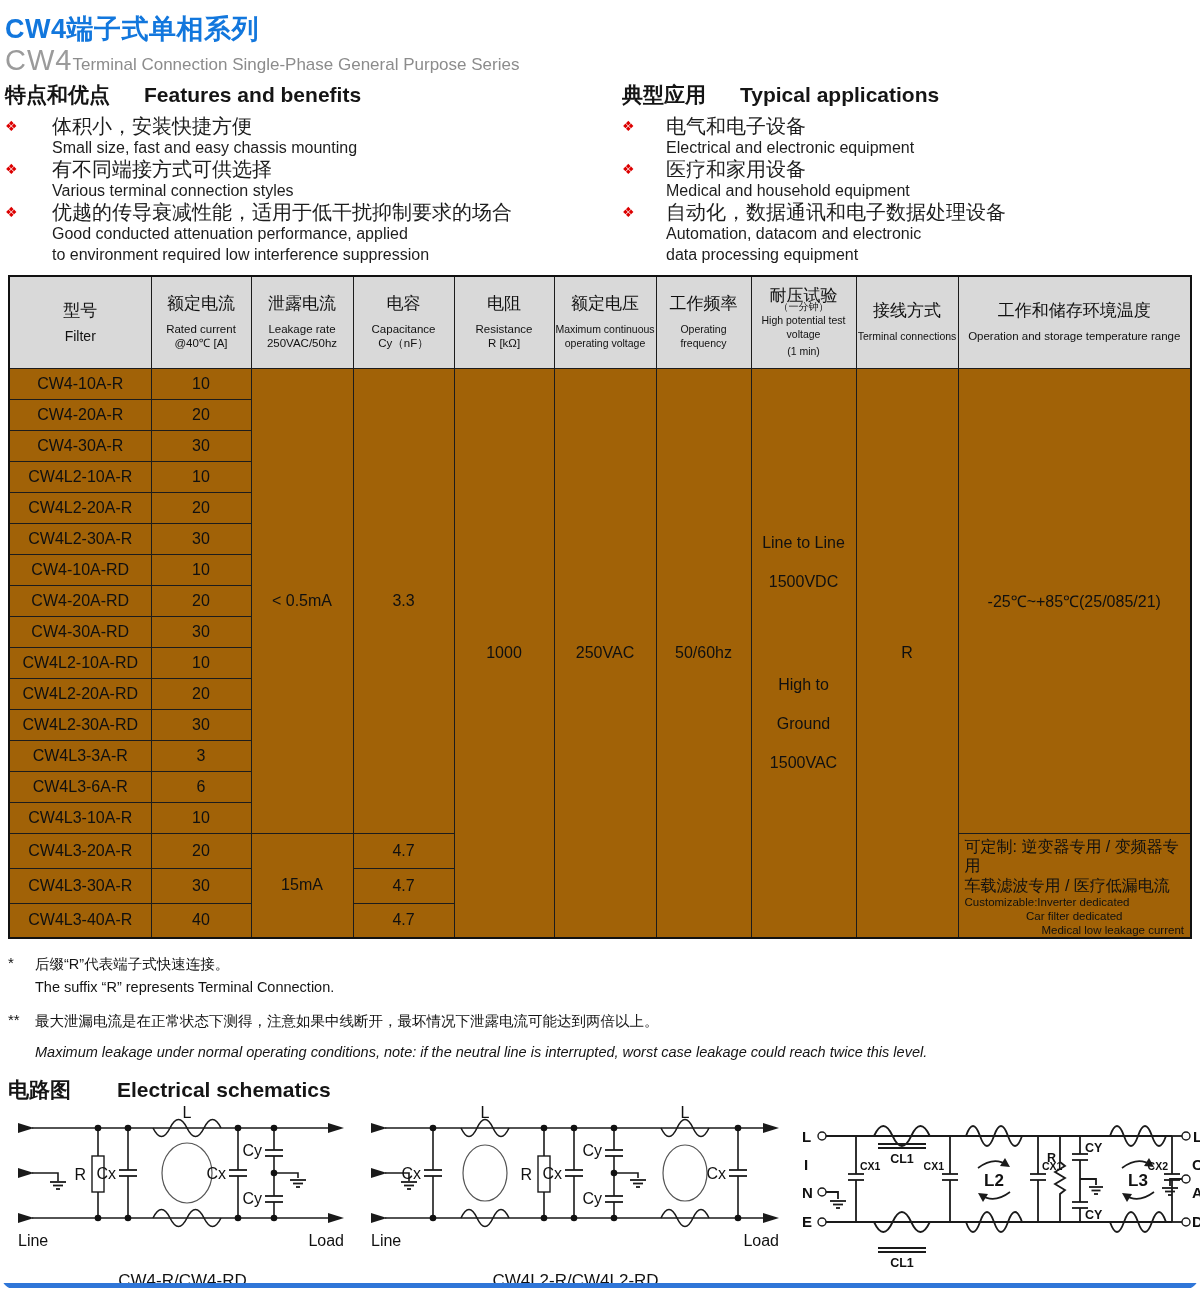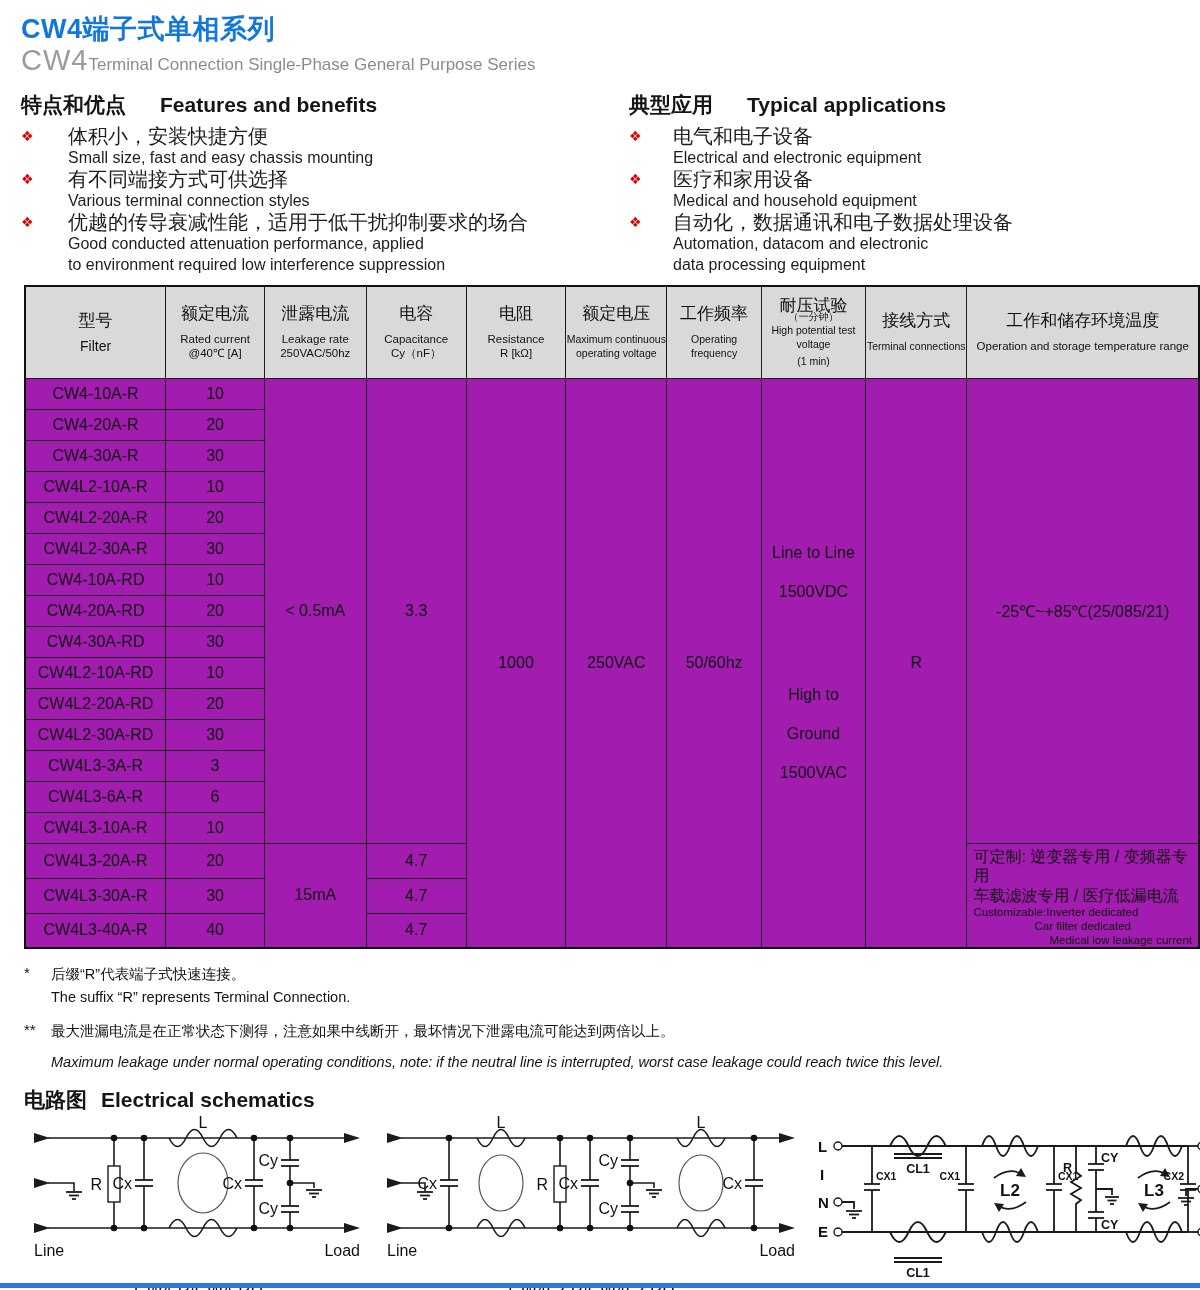--- a/index.html
+++ b/index.html
@@ -1,68 +1,68 @@
 <!DOCTYPE html>
 <html><head>
 <meta charset="utf-8">
 <style>
   * { margin:0; padding:0; box-sizing:border-box; }
   body { font-family:"Liberation Sans", sans-serif; background:#fff; }
-  .page { position:relative; width:1200px; height:1290px; background:#fff; overflow:hidden; padding:14px 0 0 16px; }
+  .page { position:relative; width:1200px; height:1290px; background:#fff; overflow:hidden; padding:14px 0 0 0;border-radius:17px; }
 
   
   .hdr { padding-left:5px; }
   .title-cn { color:#1277dd; font-size:27px; font-weight:bold; letter-spacing:.5px; line-height:30px; }
   .subtitle-row { display:flex; align-items:baseline; margin-top:1px; }
   .brand { font-size:29px; color:#9b9b9b; font-weight:400; letter-spacing:1px; line-height:30px; }
   .subtitle { font-size:17px; color:#8c8c8c; }
 
   
-  .cols { display:flex; margin-top:16px; }
+  .cols { display:flex; margin-top:6px;gap:9px; }
   .col-left { width:613px; padding-left:5px; }
   .col-right { flex:1; }
   .sec-head { display:flex; align-items:baseline; font-size:21px; font-weight:600; color:#151515; margin-bottom:6px; }
   .sec-head .en { margin-left:34px; }
   .b-item { display:flex; }
   .b-mark { color:#dd0000; font-size:14px; width:47px; padding-top:3px; flex:none; }
   .col-right .b-mark { width:44px; }
   .b-text .cn { font-size:20px; color:#1d1d1d; line-height:22px; }
   .b-text .en { font-size:16px; color:#1d1d1d; line-height:21px; white-space:pre-line; }
 
   
   table.spec { border-collapse:collapse; table-layout:fixed; margin:10px 0 0 8px; border:2px solid #111; }
   .spec th, .spec td { border:1px solid #1c1c1c; text-align:center; vertical-align:middle; padding:0; overflow:hidden; }
   .spec thead th { background:#d9d9d9; height:92px; font-weight:normal; }
   .h-cn { font-size:17px; color:#111; line-height:20px; margin-bottom:8px; }
   .h-en { font-size:11.5px; color:#111; line-height:14px; }
   .h-sub { font-size:10px; color:#111; line-height:11px; margin:-6px 0 1px; }
   th.sm .h-en { font-size:10.5px; }
   th.filter .h-en { font-size:14px; }
-  .spec tbody td { height:31px; font-size:16px; color:#101010; background:#a21caf; }
+  .spec tbody td { height:31px; font-size:16px; color:#101010; background:#a16207; }
   td.hipot div { line-height:39px; font-size:16px; }
   td.hipot div.gap { margin-top:64px; }
   td.temp { font-size:15.5px; }
   td.custom { text-align:left; vertical-align:top; padding:3px 6px 0 6px; }
   td.custom div { line-height:1.22; }
   .cl0, .cl1 { font-size:16px; }
   .cl2 { font-size:11.5px; }
   .cl3 { font-size:11.5px; text-align:center; }
   .cl4 { font-size:11.5px; text-align:right; }
 
   
   .fnotes { margin:14px 0 0 8px; }
   .fn-row { display:flex; }
   .fn-row + .fn-row { margin-top:11px; }
   .fn-mark { width:27px; font-size:15px; color:#111; padding-top:1px; flex:none; }
   .fn-body div { font-size:14.5px; color:#141414; line-height:23px; }
   .fn-body .spaced { margin-top:8px;font-style:italic; }
 
   
   .sch-head { display:flex; align-items:baseline; font-size:21px; font-weight:600; color:#151515; margin:12px 0 2px 8px; }
-  .sch-head .en { margin-left:14px; }
+  .sch-head .en { margin-left:46px; }
   .sch-row { display:flex; align-items:flex-start; }
   .sch { text-align:center; }
   .sch svg { display:block; }
   .sch-caption { font-size:17px; color:#111; margin-top:10px; }
   .s1 { margin-left:10px; width:345px; }
   .s2 { margin-left:8px; width:425px; }
   .s3 { margin-left:6px; width:412px; }
   svg text { font-family:"Liberation Sans", sans-serif; fill:#111; }
   .wire { stroke:#1a1a1a; stroke-width:1.6; fill:none; }
   .wire3 { stroke:#1a1a1a; stroke-width:1.8; fill:none; }

